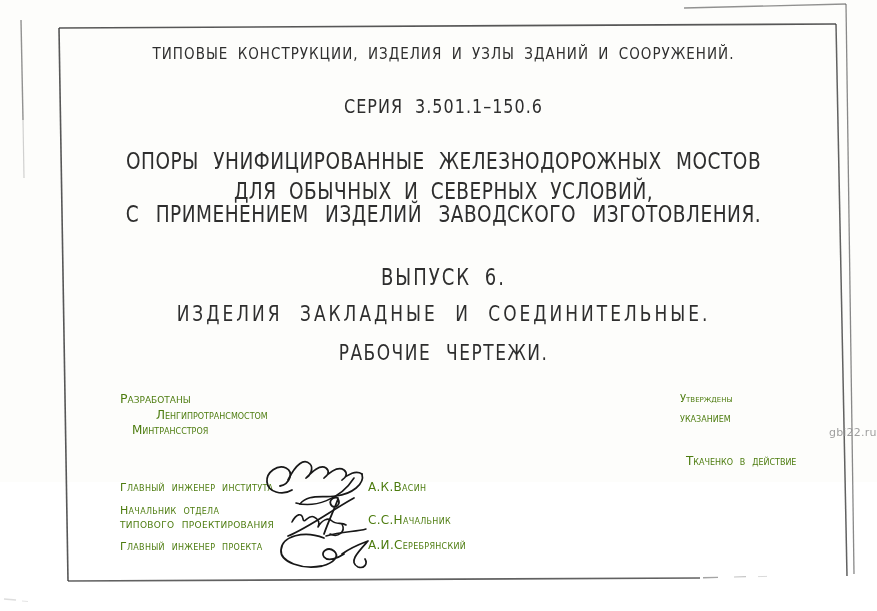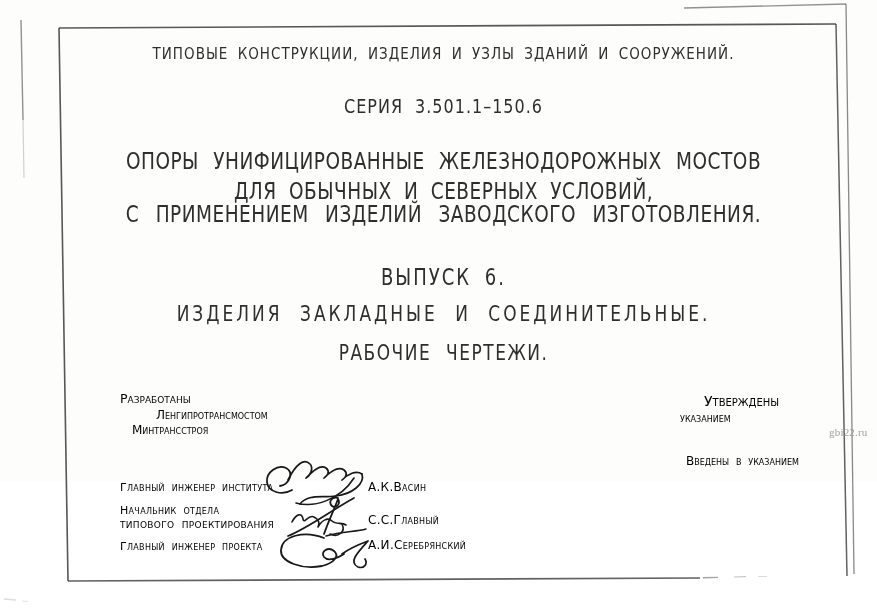--- a/index.html
+++ b/index.html
@@ -14,27 +14,27 @@
   }
   .abs { position:absolute; }
   .cline {
     position:absolute; left:25px; right:15px;
     text-align:center; line-height:1; white-space:nowrap;
     transform-origin:center top;
     color:#2e2e2e;
   }
   .tall   { transform:scaleY(1.2); }
   .taller { transform:scaleY(1.25); }
-  .sc { font-variant:small-caps; line-height:1; white-space:nowrap; color:#000000; }
+  .sc { font-variant:small-caps; line-height:1; white-space:nowrap; color:#4d7c0f; }
   .frame-svg { position:absolute; left:0; top:0; pointer-events:none; }
   .sig-svg { position:absolute; }
   .sig-svg path { fill:none; stroke:#181818; stroke-linecap:round; stroke-linejoin:round; }
   .watermark {
     position:absolute; font-size:11px; color:#8f8f8f; opacity:.85;
-    letter-spacing:.2px; line-height:1; white-space:nowrap;font-family:Liberation Serif, serif;
+    letter-spacing:.2px; line-height:1; white-space:nowrap;
   }
 </style>
 </head>
 <body>
 
 <div class="page">
 
   <svg class="frame-svg" width="877" height="611" viewBox="0 0 877 611">
 
     <path d="M59,28 L836,24" stroke="#3a3a3a" stroke-width="1.7" fill="none" opacity="0.85"></path>
@@ -64,44 +64,44 @@
   <div class="cline taller" style="top:203px; font-size:18.5px; letter-spacing:.5px; word-spacing:10px;">С ПРИМЕНЕНИЕМ ИЗДЕЛИЙ ЗАВОДСКОГО ИЗГОТОВЛЕНИЯ.</div>
 
   <div class="cline taller" style="top:266px; font-size:18px; letter-spacing:2px; word-spacing:6px;">ВЫПУСК 6.</div>
   <div class="cline tall" style="top:304px; font-size:17px; letter-spacing:3px; word-spacing:9px;">ИЗДЕЛИЯ ЗАКЛАДНЫЕ И СОЕДИНИТЕЛЬНЫЕ.</div>
   <div class="cline tall" style="top:343px; font-size:17px; letter-spacing:1.5px; word-spacing:8px;">РАБОЧИЕ ЧЕРТЕЖИ.</div>
 
   <div class="abs sc" style="left:120px; top:393px; font-size:12.5px;">Разработаны</div>
   <div class="abs sc" style="left:120px; top:409px; font-size:12px;margin-left:36px;">Ленгипротрансмостом</div>
   <div class="abs sc" style="left:132px; top:424px; font-size:12px;">Минтрансстроя</div>
 
-  <div class="abs sc" style="left:704px; top:394px; font-size:14px;">Утверждены</div>
+  <div class="abs sc" style="left:680px; top:394px; font-size:10px;">Утверждены</div>
   <div class="abs sc" style="left:680px; top:412px; font-size:12px;">указанием</div>
-  <div class="abs sc" style="left:686px; top:455px; font-size:12px; word-spacing:3px;">Введены в указанием</div>
+  <div class="abs sc" style="left:686px; top:455px; font-size:12px; word-spacing:3px;">Ткаченко в действие</div>
 
   <div>
 
     <div class="abs sc" style="left:120px; top:482px; font-size:11px; letter-spacing:.3px; word-spacing:3px;">Главный инженер института</div>
     <svg class="sig-svg" style="left:258px; top:456px;" width="112" height="54" viewBox="0 0 112 54">
       <path d="M34,34 C24,40 10,36 9,26 C8,16 20,8 28,12 C36,16 32,28 22,30" stroke-width="1.8"></path>
       <path d="M30,24 C38,8 46,2 52,8 C56,12 52,20 48,22 C54,16 62,8 68,12 C72,15 70,20 66,22 C72,16 80,10 86,14 C90,17 88,22 84,24 C90,18 98,14 104,18" stroke-width="1.7"></path>
       <path d="M104,18 C107,28 94,38 78,40 C62,42 50,38 42,48" stroke-width="1.7"></path>
       <path d="M96,22 C82,44 56,52 38,47" stroke-width="1.6"></path>
     </svg>
     <div class="abs sc" style="left:368px; top:481px; font-size:12px; letter-spacing:.3px;">А.К.Васин</div>
 
     <div class="abs sc" style="left:120px; top:505px; font-size:11px; letter-spacing:.3px; word-spacing:3px;">Начальник отдела</div>
     <div class="abs sc" style="left:120px; top:517px; font-size:13px; letter-spacing:.3px; word-spacing:3px;">типового проектирования</div>
     <svg class="sig-svg" style="left:280px; top:494px;" width="86" height="48" viewBox="0 0 86 48">
       <path d="M58,4 C52,2 48,8 52,12 C56,15 61,10 58,5 C54,16 48,28 44,40" stroke-width="1.8"></path>
       <path d="M12,28 C16,20 22,18 23,25 C24,31 28,20 34,23 C39,25 40,30 38,33 C42,26 48,23 52,27 C56,31 62,28 66,31" stroke-width="1.6"></path>
       <path d="M62,30 C66,38 58,44 50,40" stroke-width="1.6"></path>
       <path d="M8,42 C28,34 52,16 74,4" stroke-width="1.7"></path>
     </svg>
-    <div class="abs sc" style="left:368px; top:514px; font-size:12px; letter-spacing:.3px;">С.С.Главный</div>
+    <div class="abs sc" style="left:368px; top:514px; font-size:12px; letter-spacing:.3px;">С.С.Начальник</div>
 
     <div class="abs sc" style="left:120px; top:541px; font-size:11px; letter-spacing:.3px; word-spacing:3px;">Главный инженер проекта</div>
     <svg class="sig-svg" style="left:268px; top:528px;" width="104" height="46" viewBox="0 0 104 46">
       <path d="M56,10 C36,2 14,8 13,22 C12,34 34,42 54,38 C66,35 72,28 66,23 C60,18 52,24 56,29 C60,34 70,30 76,26" stroke-width="1.8"></path>
       <path d="M74,26 C82,20 92,16 100,13 C90,24 80,34 90,39 C96,41 100,36 97,31" stroke-width="1.7"></path>
       <path d="M58,8 C74,3 88,4 98,1" stroke-width="1.5"></path>
     </svg>
     <div class="abs sc" style="left:368px; top:539px; font-size:12px; letter-spacing:.3px;">А.И.Серебрянский</div>
 
   </div>

